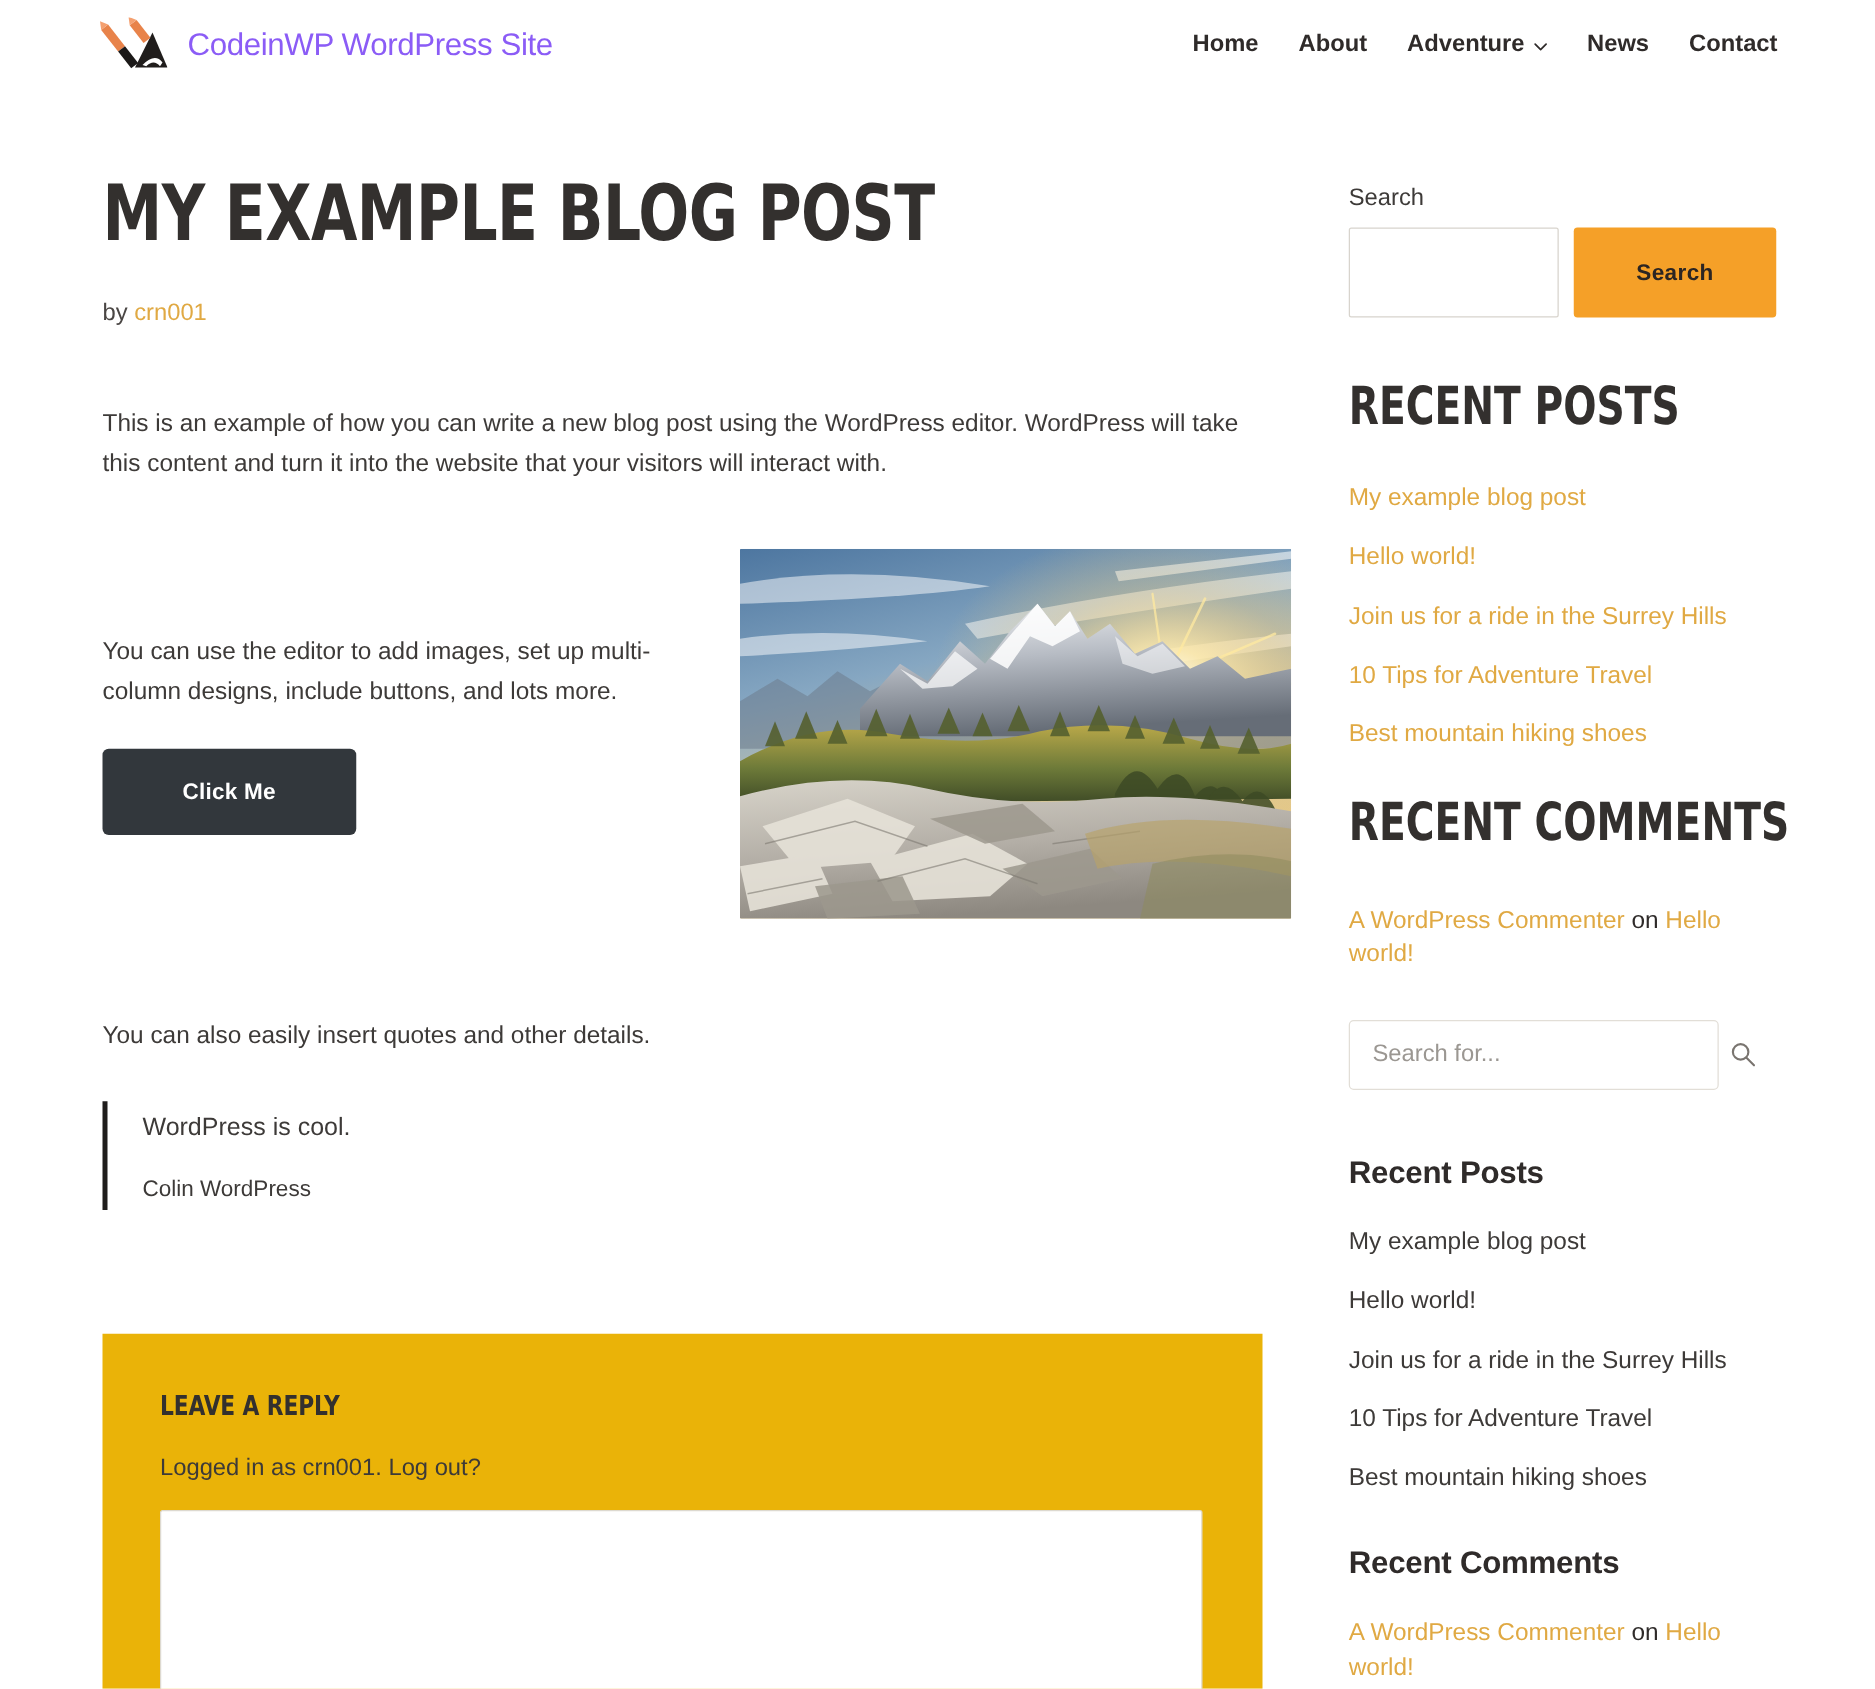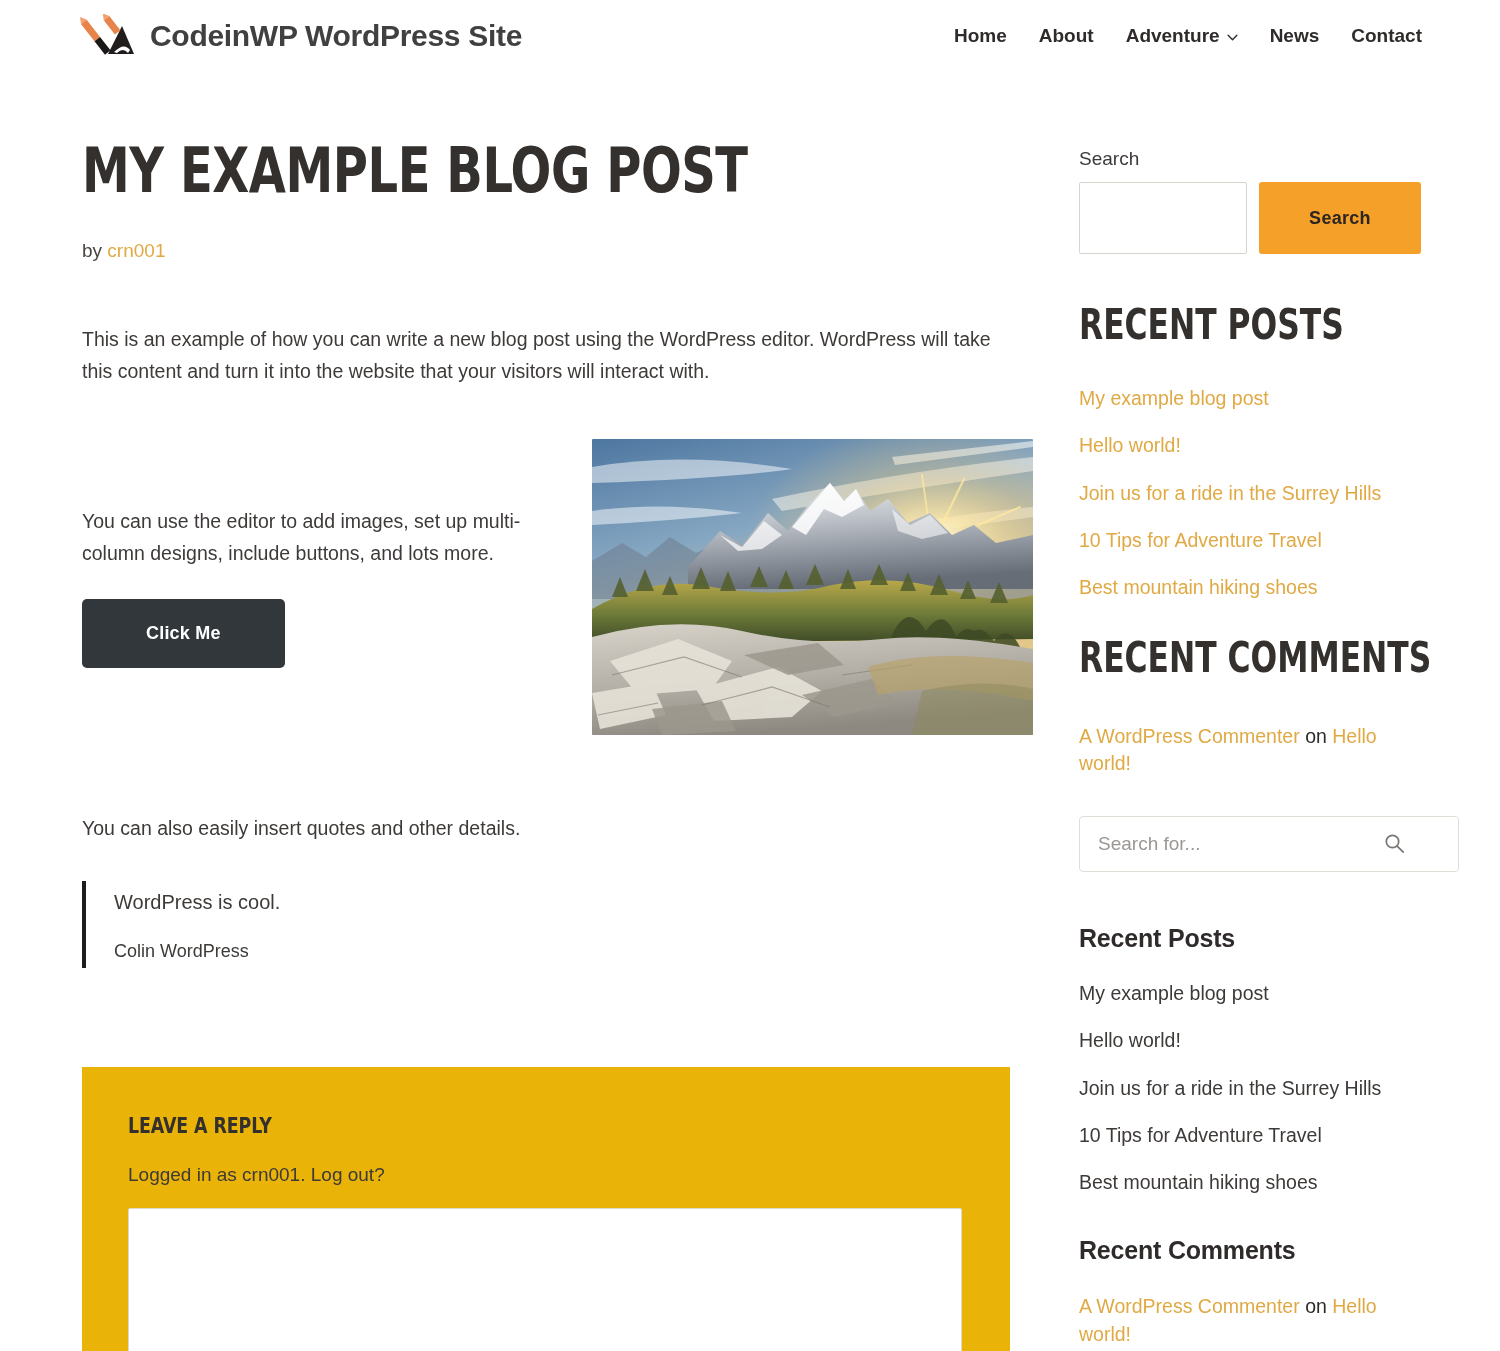--- a/index.html
+++ b/index.html
@@ -22,24 +22,24 @@
     width: 1500px;
     height: 72px;
     display: flex;
     align-items: center;
     justify-content: space-between;
     padding: 0 78px 0 78px;
   }
   .brand { display: flex; align-items: center; gap: 16px; }
   .brand-logo { width: 56px; height: 44px; display: block; flex: 0 0 auto; }
   .brand-title {
-    font-size: 30px;
-    font-weight: 700;
+    font-size: 25px;
+    font-weight: 400;
     letter-spacing: -0.3px;
-    color: #404040;
+    color: #8b5cf6;
     white-space: nowrap;
   }
 
   .main-nav { display: flex; align-items: center; gap: 32px; }
   .nav-item {
     font-size: 19px;
     font-weight: 700;
     color: #2f2b2a;
     white-space: nowrap;
     display: flex;
@@ -211,21 +211,21 @@
   .sb-list { list-style: none; margin: 0; padding: 0; }
   .sb-list li { margin: 0 0 22px 0; }
   .sb-link { font-size: 19.5px; color: #e0a943; cursor: pointer; line-height: 1.3; }
   .sb-plain { font-size: 19.5px; color: #3d3a38; line-height: 1.3; }
 
   .comment-line { font-size: 19.5px; line-height: 1.42; color: #2f2b2a; margin: 0; }
   .comment-line .cl-link { color: #e0a943; cursor: pointer; }
 
   .search2-wrap { position: relative; width: 342px; height: 56px; }
   .search2-input {
-    width: 380px; height: 56px;
+    width: 296px; height: 56px;
     border: 1px solid #e2ded7;
     border-radius: 4px;
     background: #ffffff;
     font-size: 19px;
     color: #3d3a38;
     padding: 0 46px 0 18px;
     font-family: "Liberation Sans", sans-serif;
   }
   .search2-input::placeholder { color: #9b9792; }
   .search2-icon {

